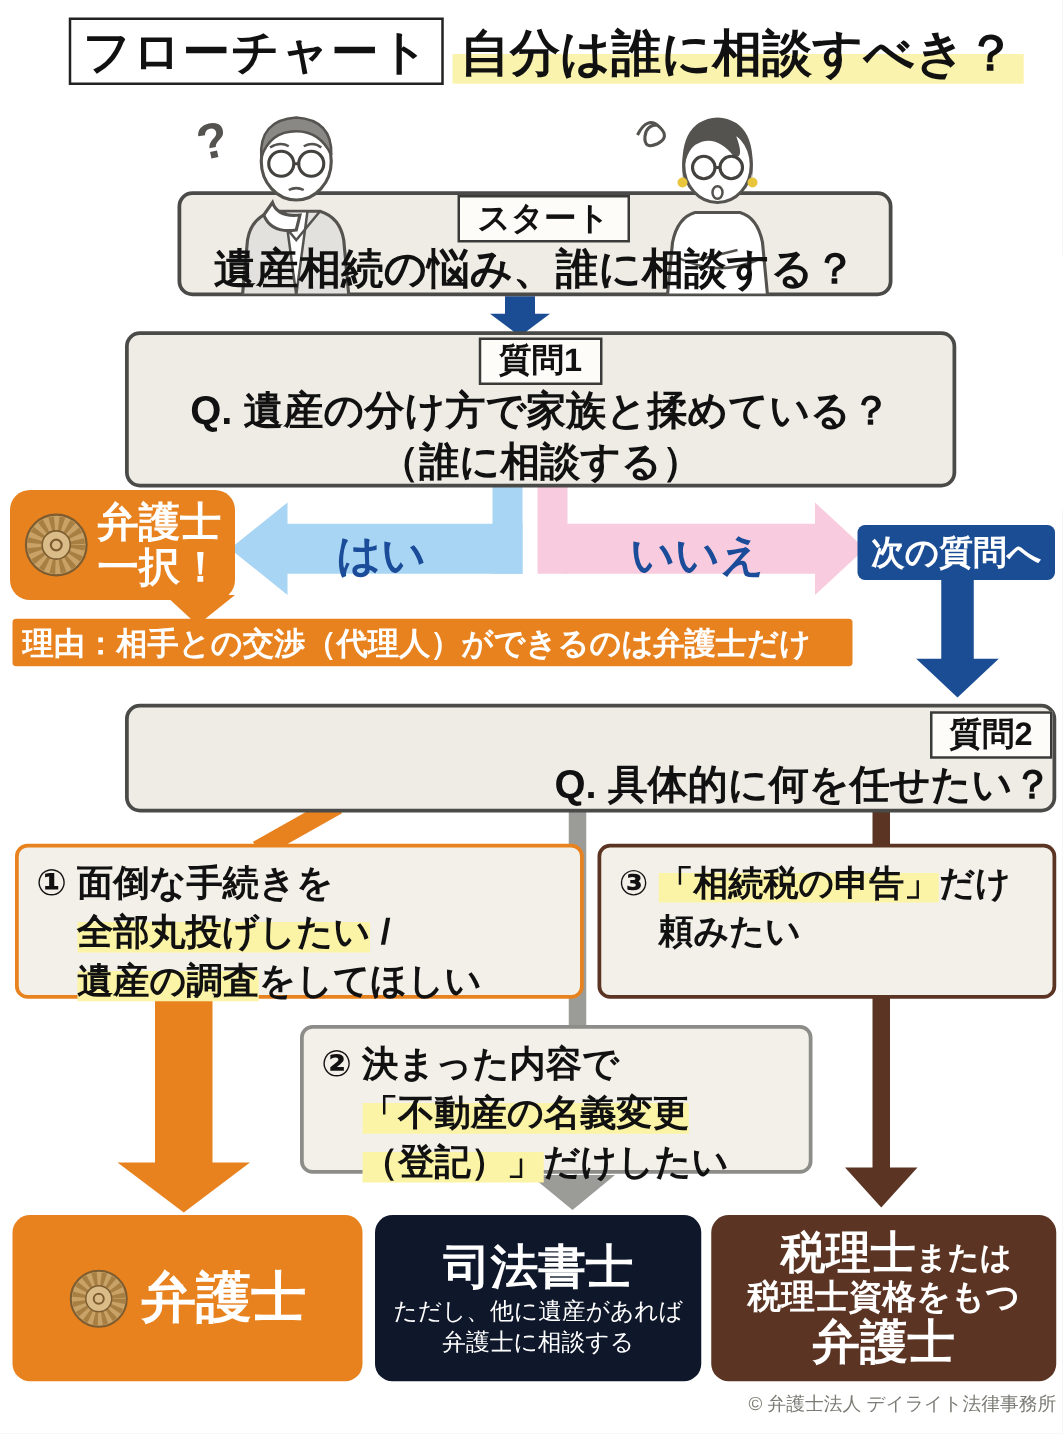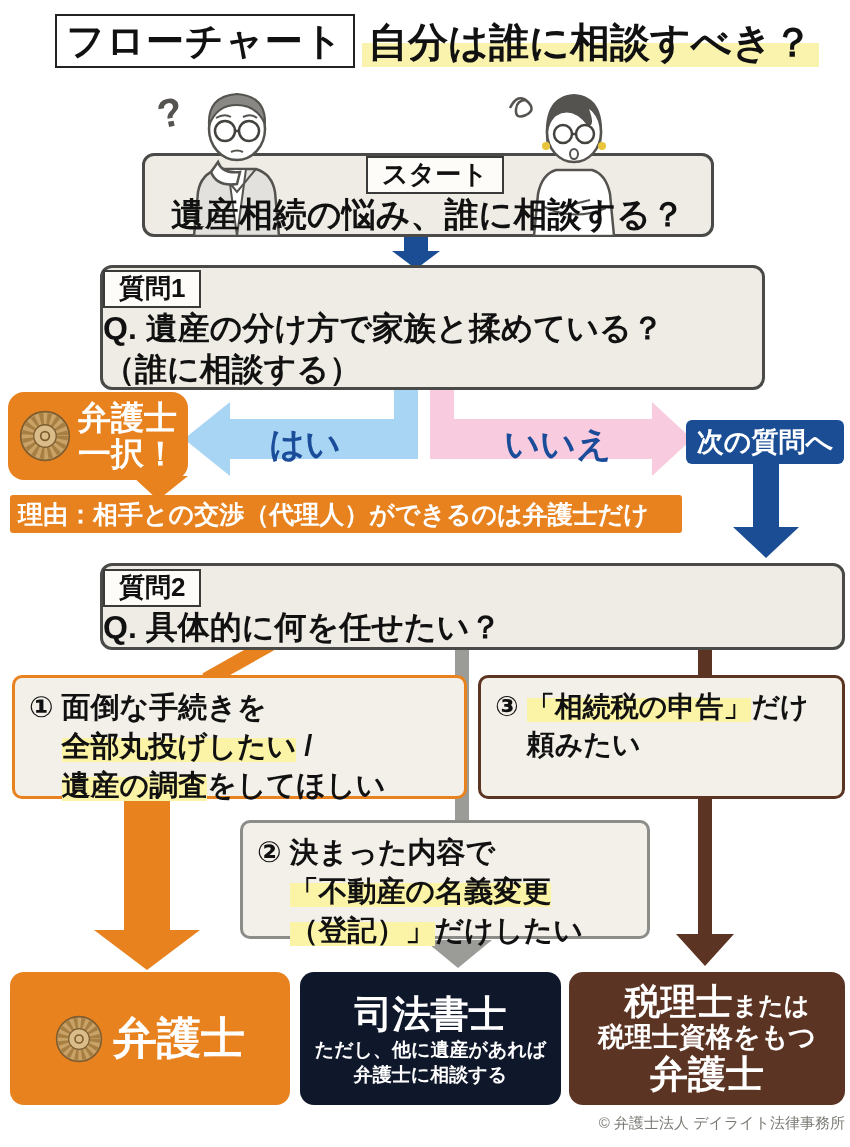--- a/index.html
+++ b/index.html
@@ -17,53 +17,53 @@
     background:linear-gradient(transparent 52%, #FAF3AE 52%); padding:0 6px; white-space:nowrap; }
 
   
   .cream-box { background:#EFECE5; border:3px solid #4A4A48; border-radius:12px; }
   .qlabel { background:#FDFCF8; border:2px solid #3A3A38; padding:0 14px; font-size:26px; color:#111; line-height:1.3; }
 
   .start-box { left:142px; top:153px; width:572px; height:84px; }
   .start-label { left:366px; top:156px; } 
   .start-question { left:122px; top:192px; width:612px; text-align:center; font-size:34px; color:#111; white-space:nowrap; }
 
-  .q1-box { left:100px; top:265px; width:665px; height:125px; display:flex; flex-direction:column; align-items:flex-start; padding-top:2px; }
+  .q1-box { left:100px; top:265px; width:665px; height:125px; display:flex; flex-direction:column; align-items:center; padding-top:2px; }
   .q1-line { font-size:32px; color:#111; line-height:1.28; white-space:nowrap; }
 
   .yes-label { left:235px; top:421px; width:140px; text-align:center; font-size:35px; color:#1A4C9A; }
   .no-label  { left:478px; top:421px; width:160px; text-align:center; font-size:35px; color:#1A4C9A; }
 
   .bubble { left:8px; top:392px; width:180px; height:88px; background:#E8821F; border-radius:16px;
     display:flex; align-items:center; justify-content:center; gap:7px; }
   .bubble-text { color:#fff; font-size:33px; line-height:1.08; white-space:nowrap; }
 
   .next-box { left:686px; top:420px; width:158px; height:44px; background:#1B4D94; border-radius:6px;
     display:flex; align-items:center; justify-content:center; color:#fff; font-size:27px; white-space:nowrap;font-family:Liberation Mono, monospace; }
 
   .reason-banner { left:10px; top:495px; width:672px; height:38px; background:#E8821F; border-radius:3px;
     display:flex; align-items:center; color:#fff; font-size:25px; padding-left:8px; white-space:nowrap; }
 
-  .q2-box { left:100px; top:563px; width:745px; height:87px; display:flex; flex-direction:column; align-items:flex-start; padding-top:3px; }
+  .q2-box { left:100px; top:563px; width:745px; height:87px; display:flex; flex-direction:column; align-items:flex-end; padding-top:3px; }
   .q2-line { font-size:32px; color:#111; line-height:1.25; white-space:nowrap; }
 
   .opt-box { background:#F3F0E9; border-radius:10px; padding:10px 12px 8px 14px; display:flex; gap:8px; }
   .opt1-box { left:12px;  top:675px; width:455px; height:124px; border:3px solid #E8821F; }
   .opt3-box { left:478px; top:675px; width:367px; height:124px; border:3px solid #5B3423; }
   .opt2-box { left:240px; top:820px; width:410px; height:119px; border:3px solid #8C8C89; }
   .opt-num { font-size:29px; color:#111; line-height:1.35; }
   .opt-lines { font-size:29px; color:#111; line-height:1.35; white-space:nowrap; }
   .opt3-box .opt-num, .opt3-box .opt-lines { font-size:28px; }
   .hl { background:linear-gradient(transparent 24%, #FBF4A6 24%); }
 
   .result-box { border-radius:14px; display:flex; align-items:center; justify-content:center; color:#fff; }
   .result-lawyer { left:10px; top:972px; width:280px; height:133px; background:#E8821F; gap:10px; font-size:44px; }
   .result-shiho  { left:300px; top:972px; width:261px; height:133px; background:#0f172a; flex-direction:column; padding-top:4px; }
   .shiho-title { font-size:38px; line-height:1.15; }
-  .shiho-note { font-size:19px; line-height:1.35; font-weight:700; white-space:nowrap; }
+  .shiho-note { font-size:19px; line-height:1.35; font-weight:400; white-space:nowrap; }
   .result-zei { left:569px; top:972px; width:276px; height:133px; background:#5B3423; flex-direction:column; line-height:1.12; }
   .zei-l1 { font-size:36px; white-space:nowrap;margin-left:20px; }
   .zei-l1 .sub { font-size:25px; }
   .zei-l2 { font-size:27px; white-space:nowrap; }
   .zei-l3 { font-size:38px; }
 
   .copyright { left:300px; top:1114px; width:545px; text-align:right; font-size:15px; color:#7B7B75; font-weight:400; white-space:nowrap; }
 
   .badge { width:52px; height:52px; flex:0 0 auto; }
   .badge-lg { width:48px; height:48px; flex:0 0 auto; }

